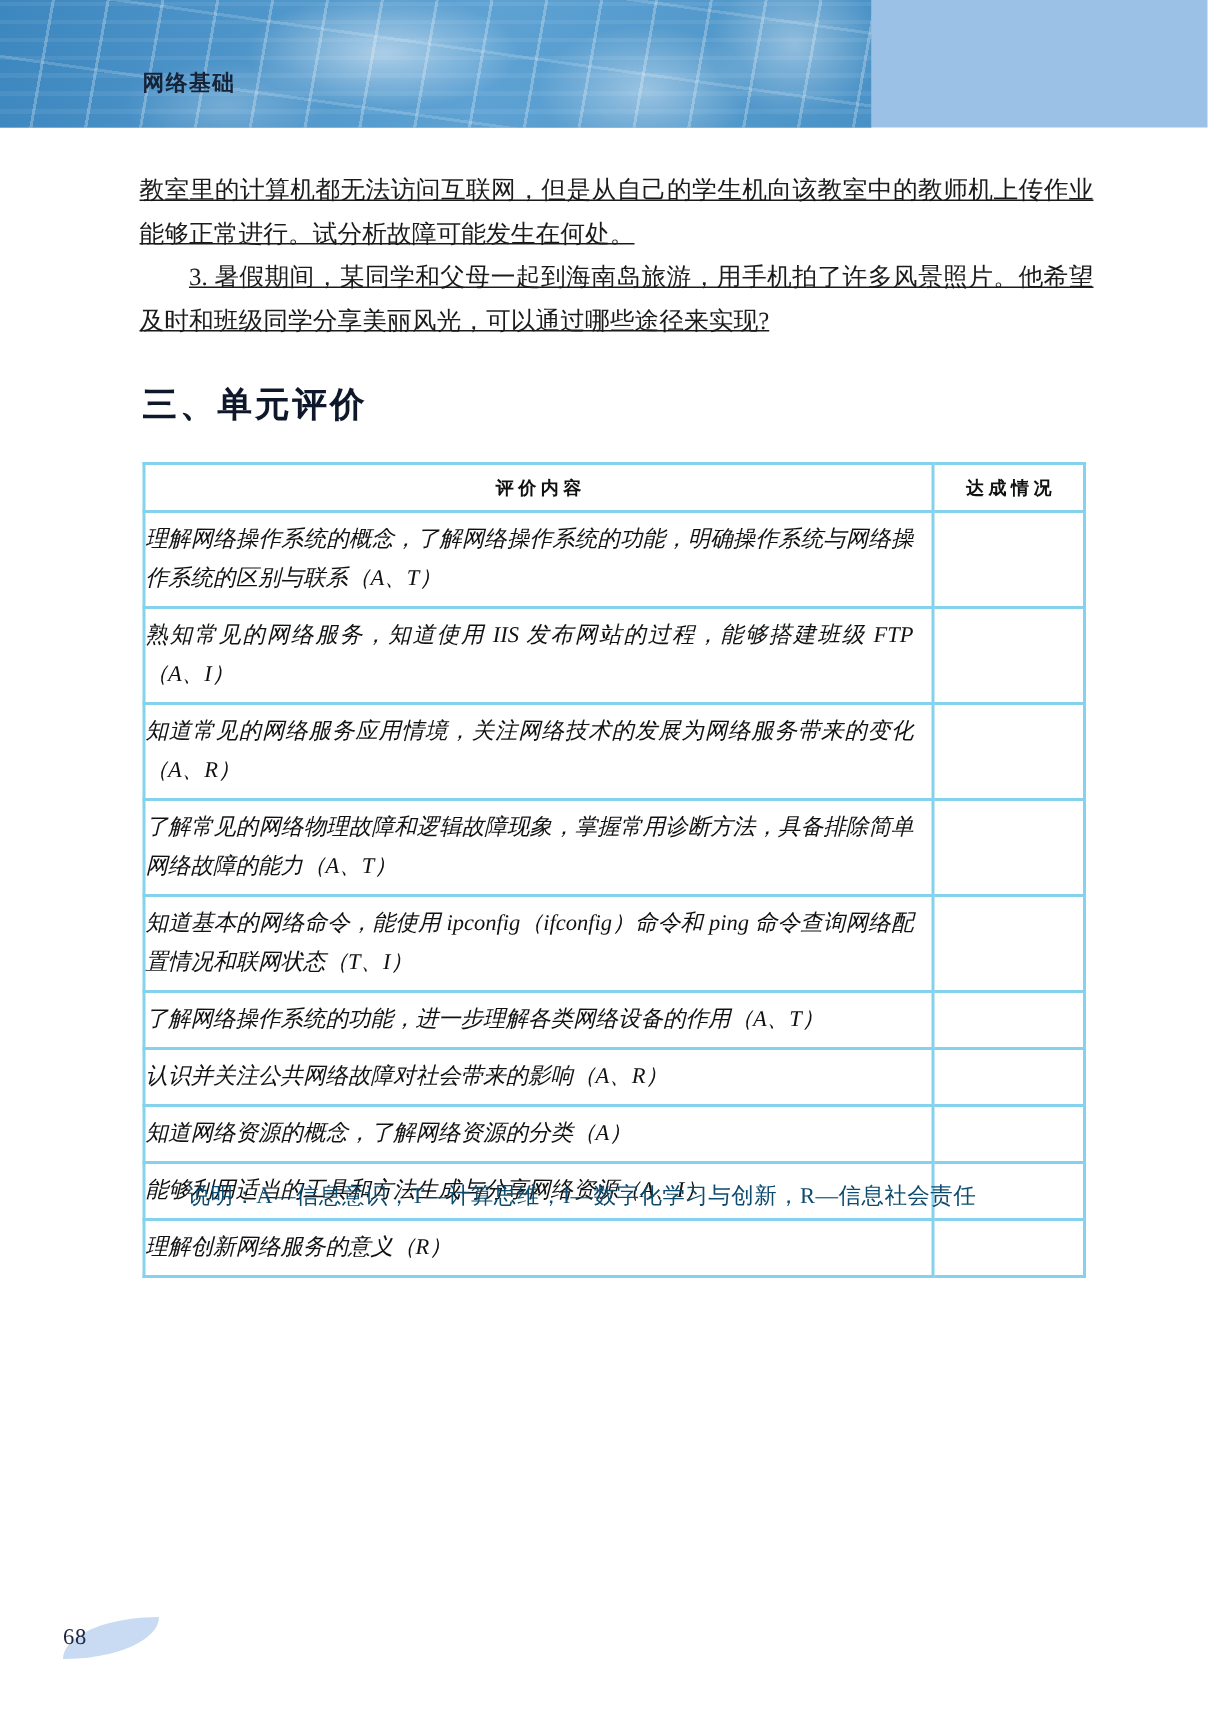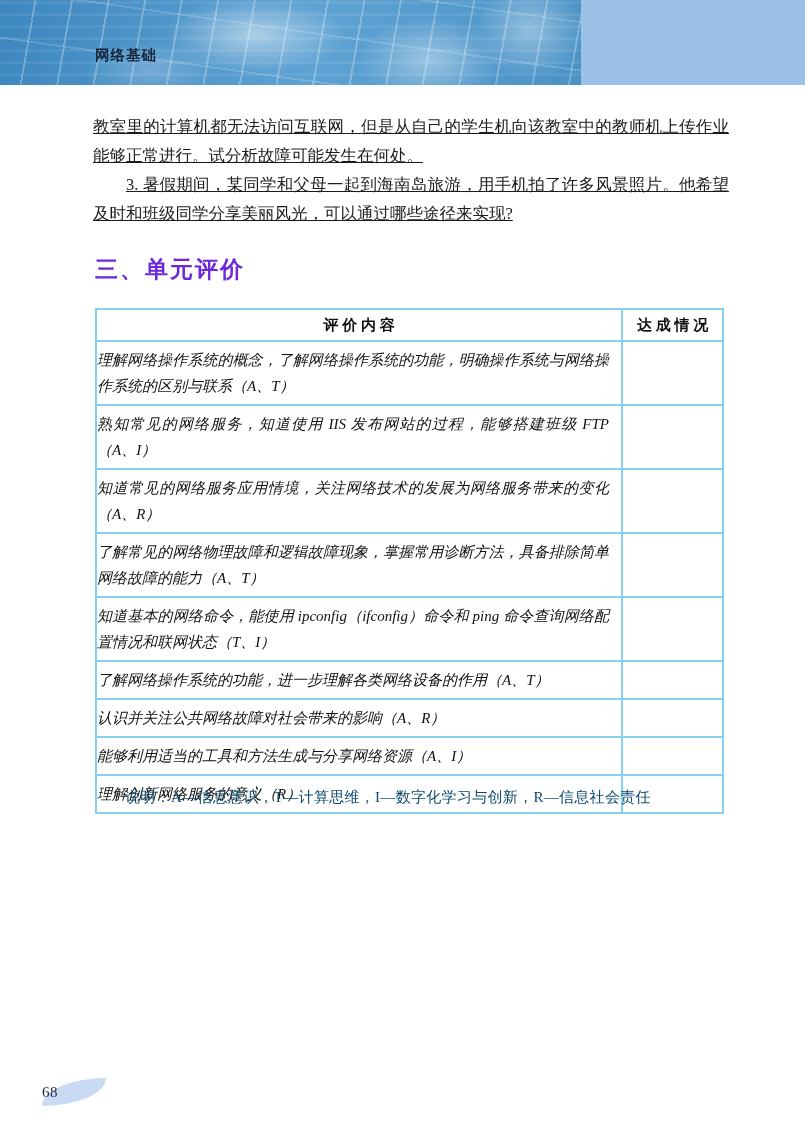--- a/index.html
+++ b/index.html
@@ -41,35 +41,35 @@
   .body-text {
     position:absolute; top:112px; left:93px; width:636px;
     font-size:16.5px; line-height:29px; text-align:justify; color:#1b1b1b;text-decoration:underline;
   }
   .body-text p.indent { text-indent:2em; }
 
   
   .section-heading {
     position:absolute; top:254px; left:95px;
     font-family:Liberation Mono, monospace;
-    font-weight:bold; font-size:23px; color:#6d28d9; letter-spacing:2px;
+    font-weight:bold; font-size:23px; color:#0f172a; letter-spacing:2px;
   }
 
   
   table.eval-table {
     position:absolute; top:308px; left:95px;
     width:627px; border-collapse:collapse; table-layout:fixed;
   }
   table.eval-table th, table.eval-table td {
     border:2px solid #85d2ee;
     background:#ffffff;
   }
   table.eval-table th {
     height:32px; text-align:center; vertical-align:middle;
-    font-size:15px; font-weight:bold; color:#111;
+    font-size:12px; font-weight:bold; color:#111;
     font-family:"Liberation Serif","DejaVu Serif",serif;
   }
   table.eval-table td.content-cell {
     padding:5px 12px 5px 0;
     font-size:15px; line-height:26px; color:#111;
     font-style:italic;
     text-align:justify;
     height:35px;
   }
   table.eval-table td.status-cell { width:101px; }
@@ -142,20 +142,24 @@
     </tr>
     <tr>
       <td class="content-cell">了解网络操作系统的功能，进一步理解各类网络设备的作用（A、T）</td>
       <td class="status-cell"></td>
     </tr>
     <tr>
       <td class="content-cell">认识并关注公共网络故障对社会带来的影响（A、R）</td>
       <td class="status-cell"></td>
     </tr>
     <tr>
+      <td class="content-cell">知道网络资源的概念，了解网络资源的分类（A）</td>
+      <td class="status-cell"></td>
+    </tr>
+    <tr>
       <td class="content-cell">能够利用适当的工具和方法生成与分享网络资源（A、I）</td>
       <td class="status-cell"></td>
     </tr>
     <tr>
       <td class="content-cell">理解创新网络服务的意义（R）</td>
       <td class="status-cell"></td>
     </tr>
   </tbody>
 </table>
 

